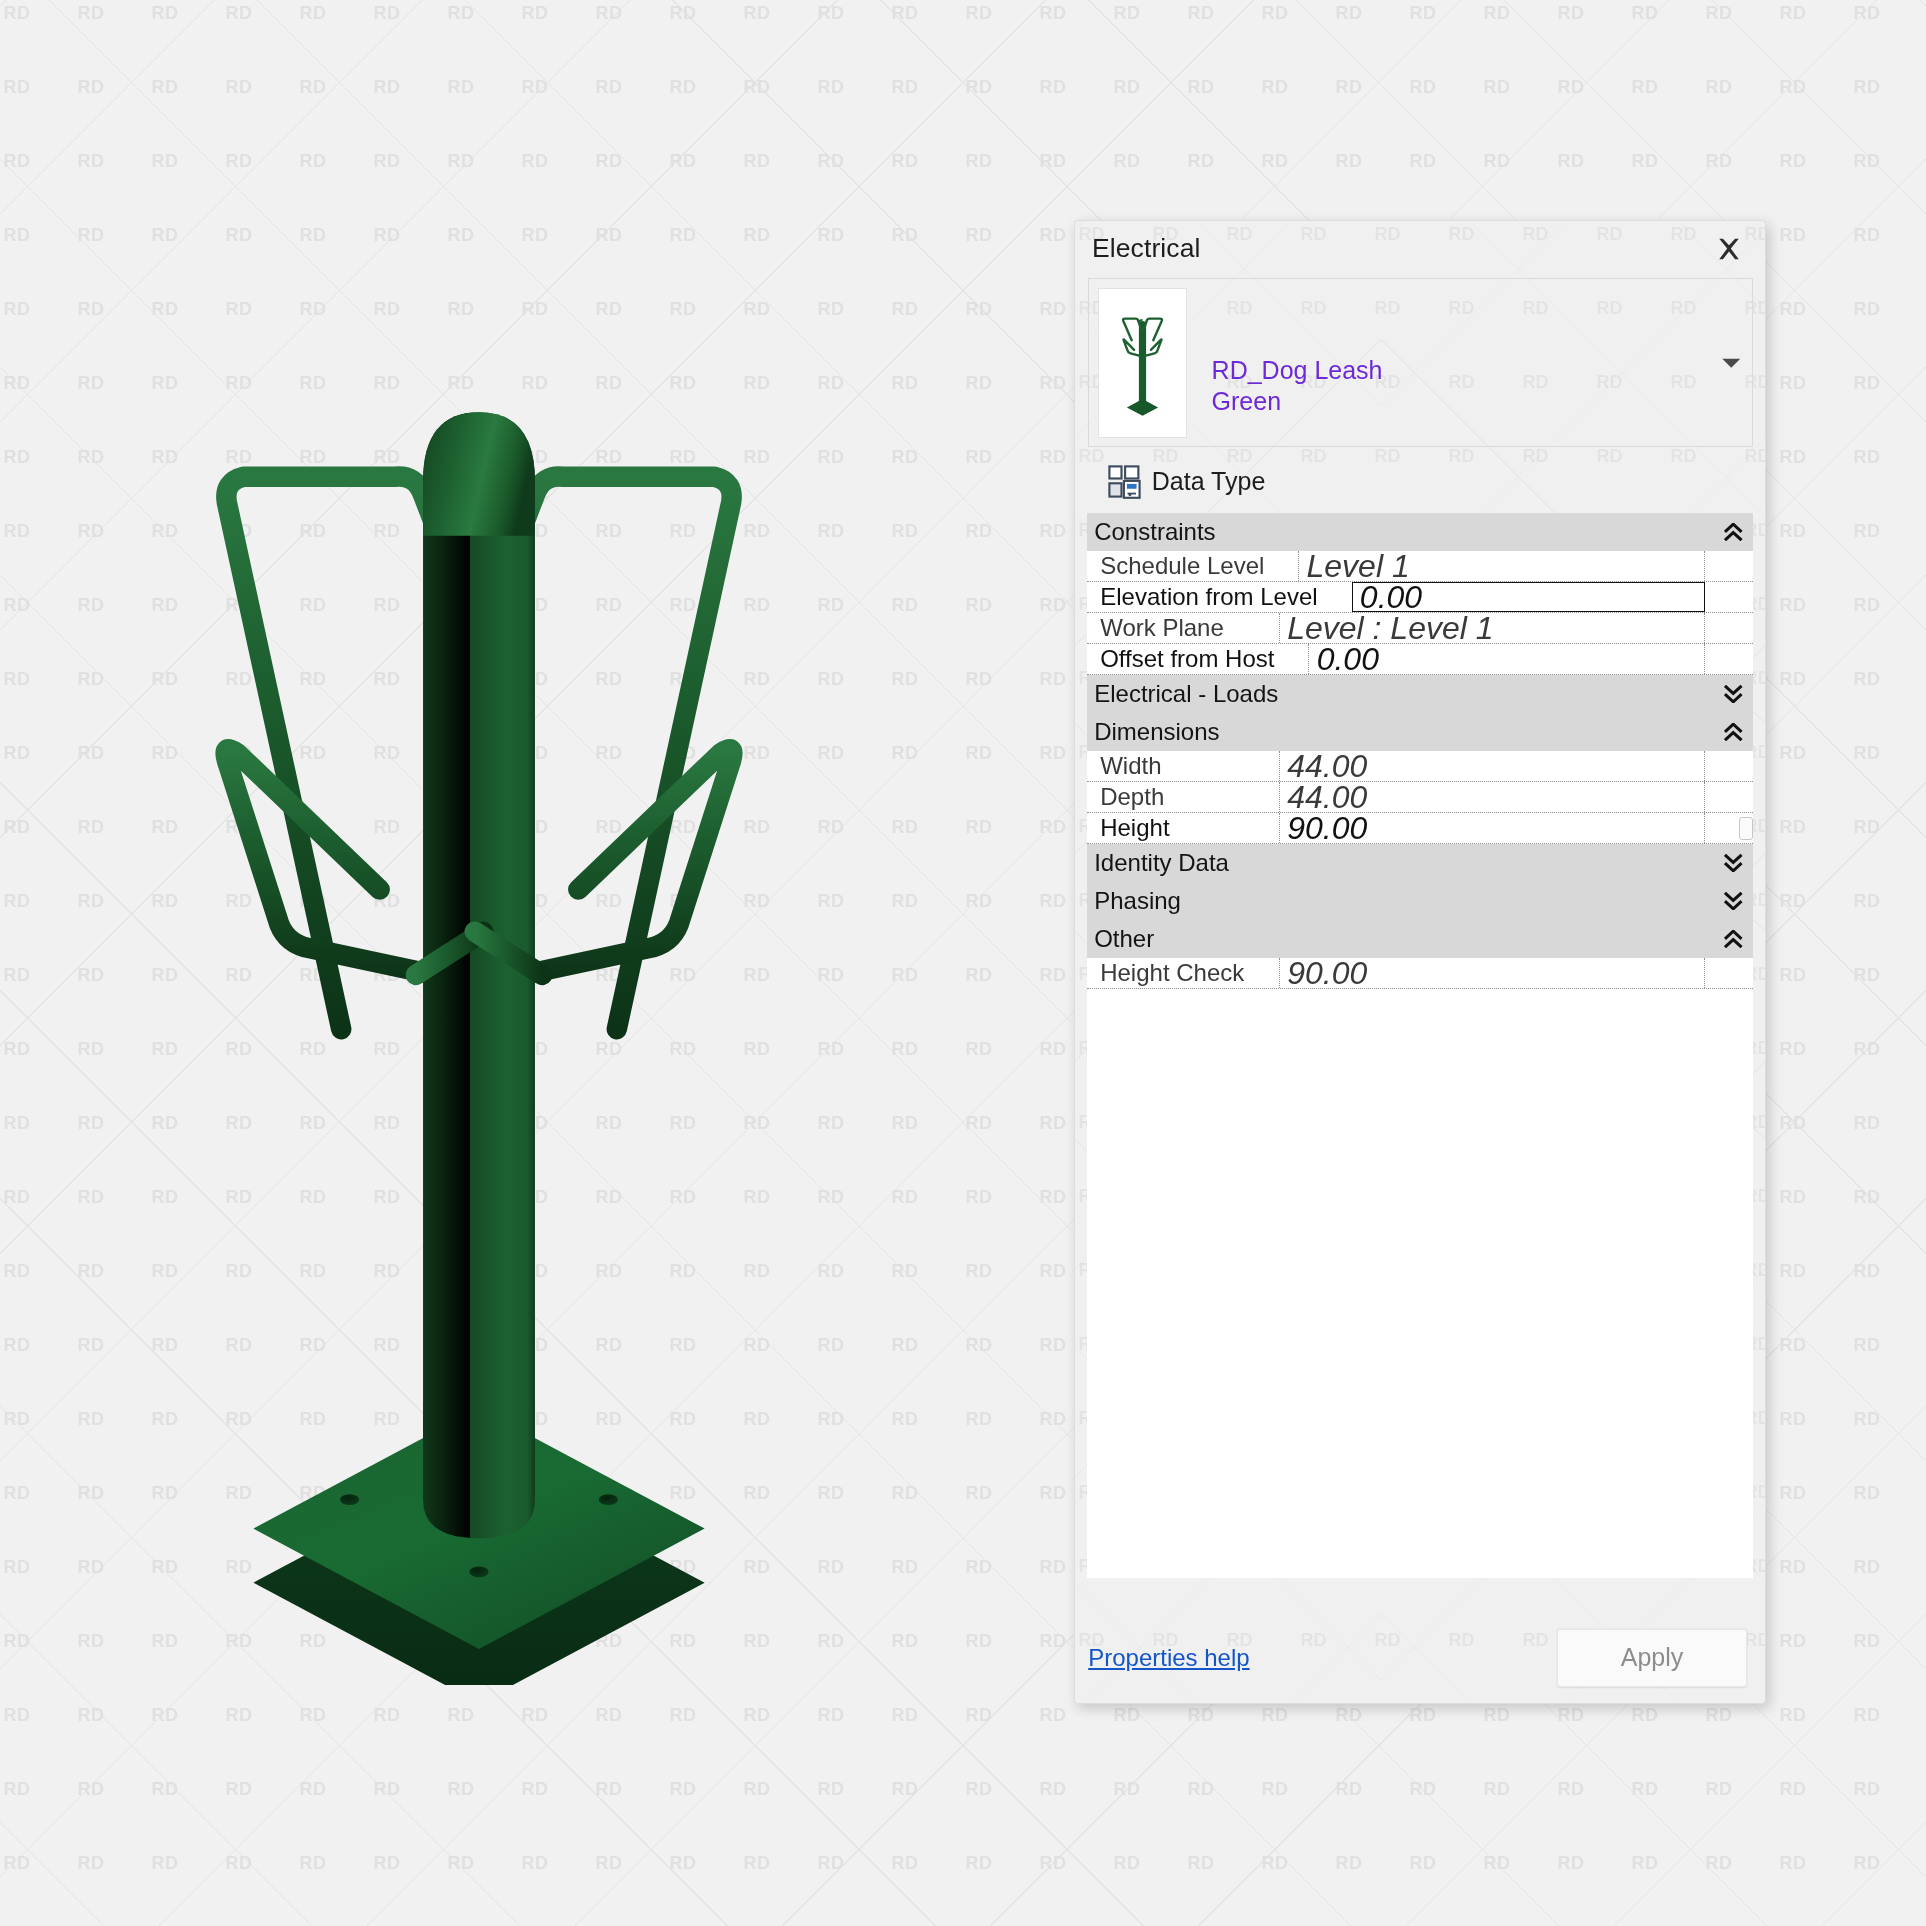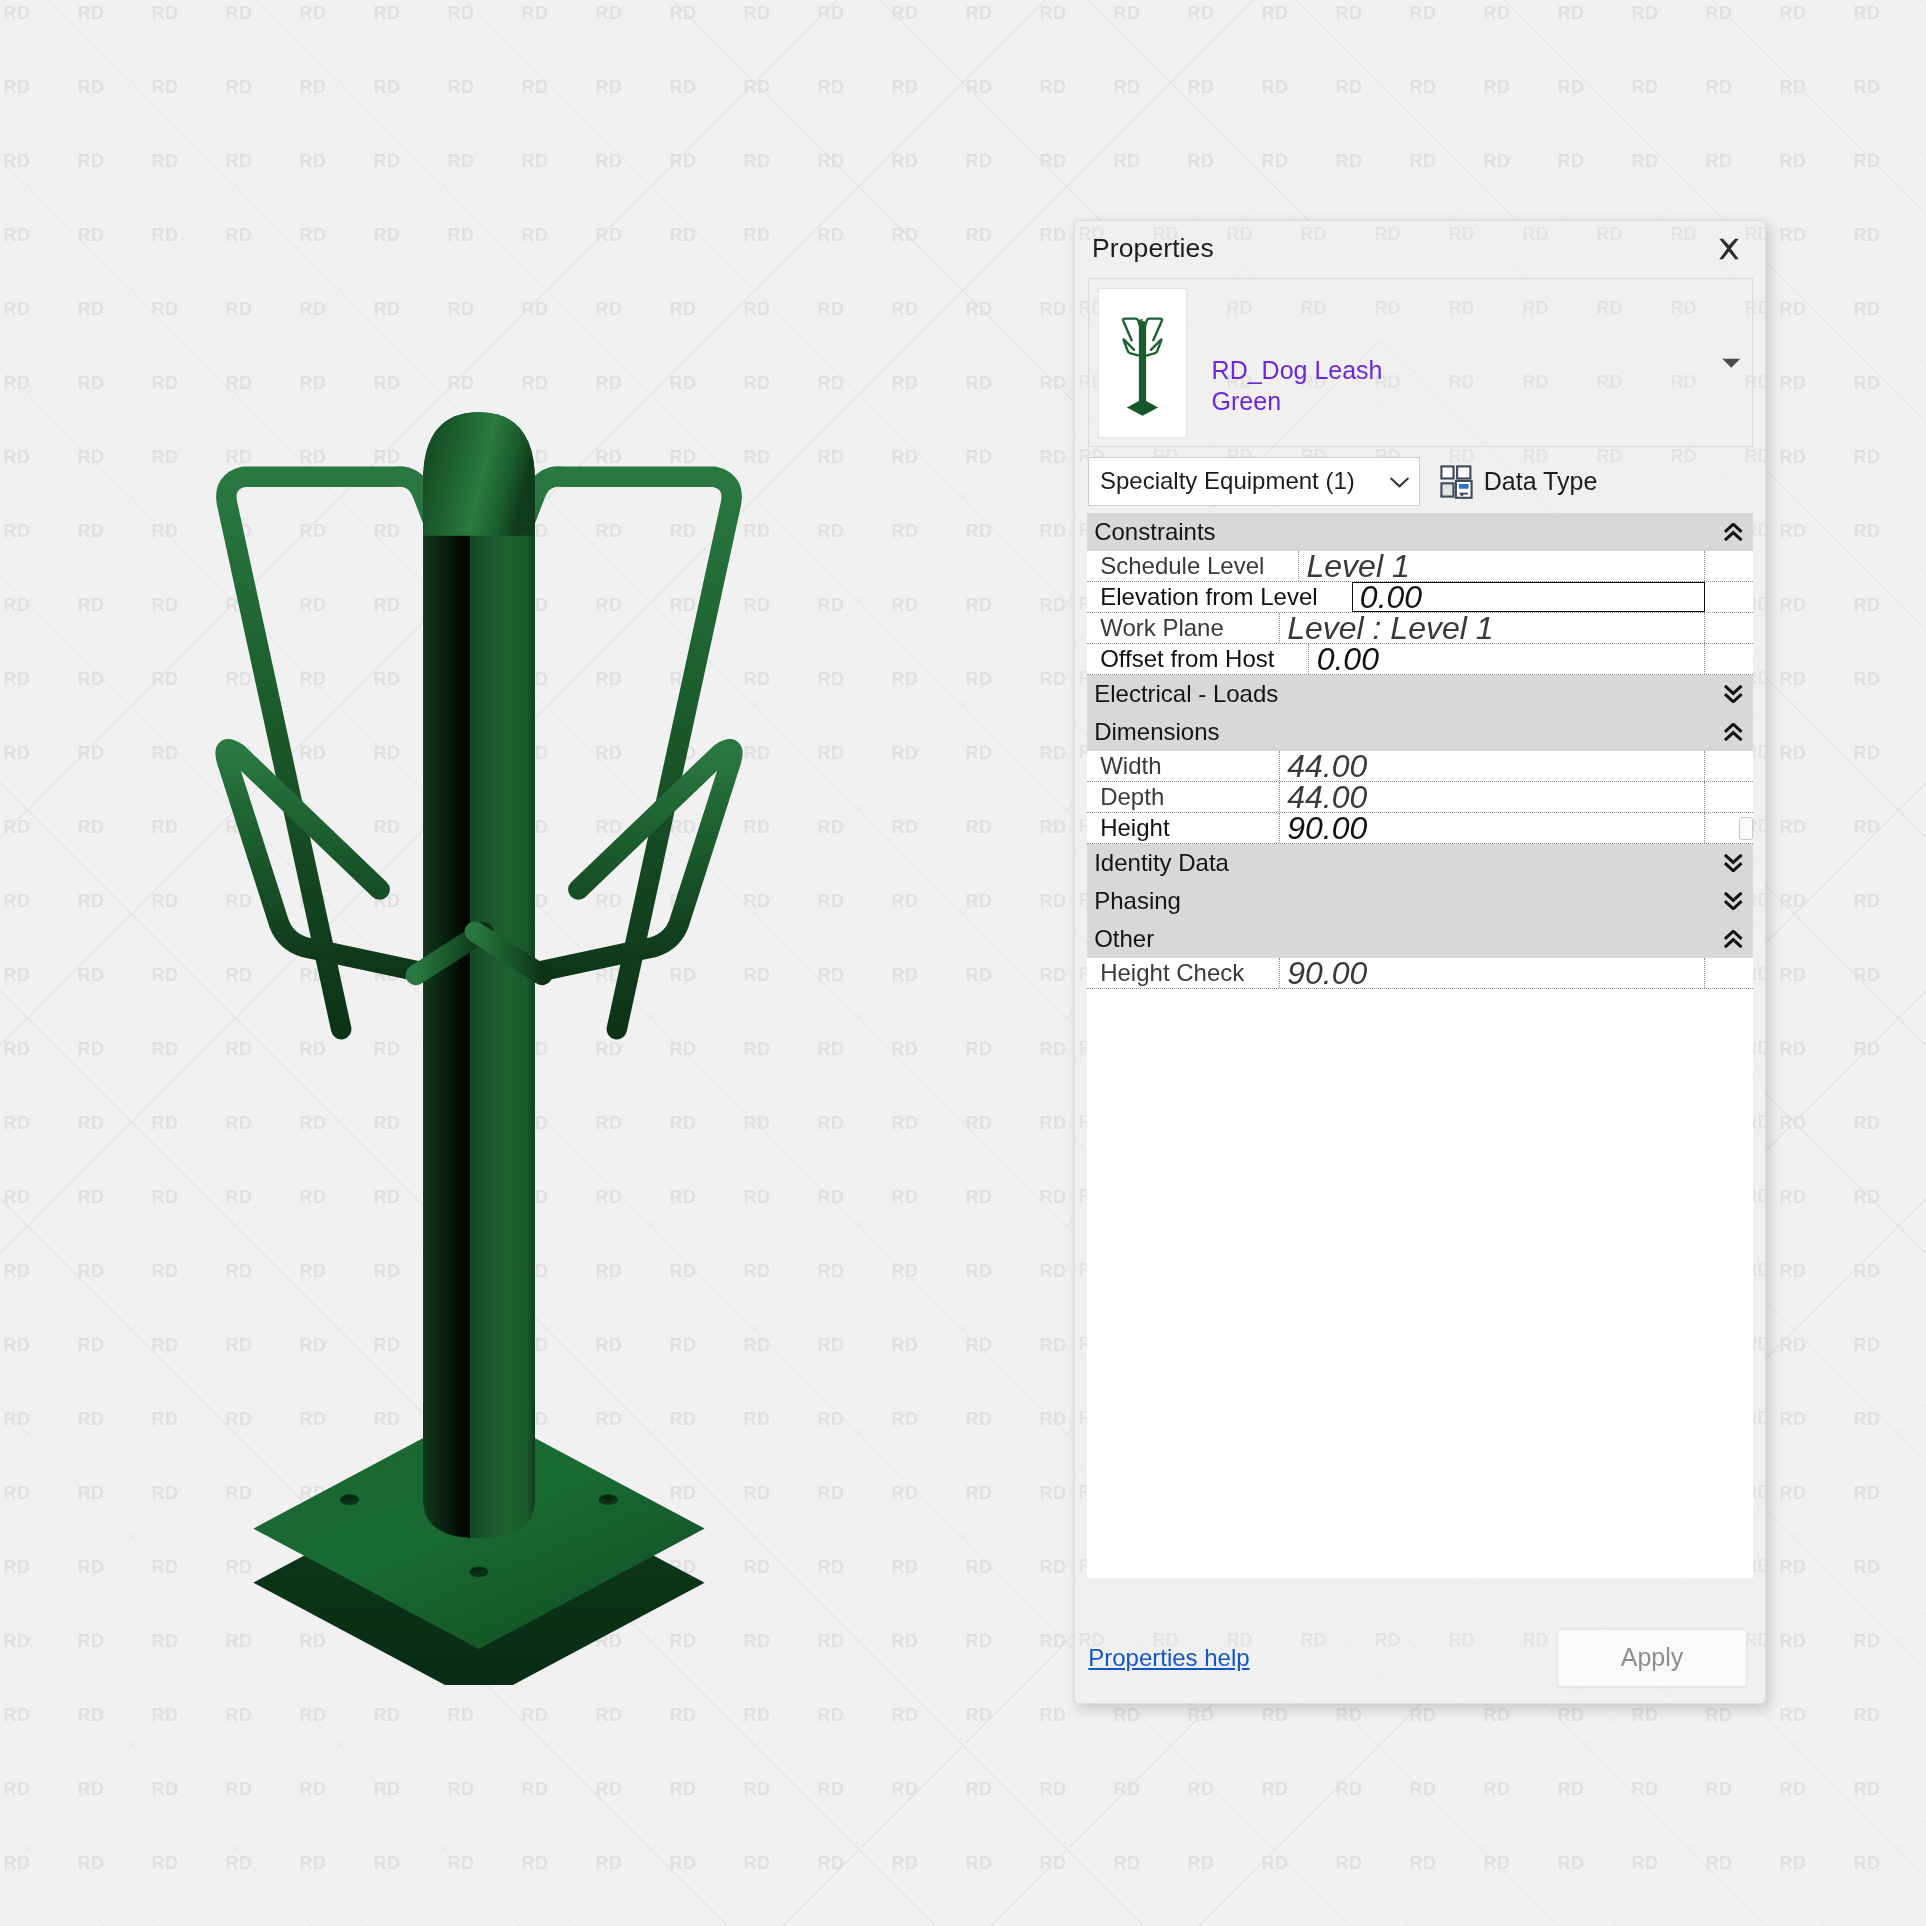--- a/index.html
+++ b/index.html
@@ -1276,21 +1276,21 @@
       <span>RD</span>
       <span>RD</span>
       <span>RD</span>
       <span>RD</span>
       <span>RD</span>
       <span>RD</span>
       <span>RD</span>
     </div>
 
   <div id="panel-title-bar">
-    <div id="panel-title">Properties</div>
+    <div id="panel-title">Electrical</div>
     <div id="close-btn">
       <svg width="28" height="28" viewBox="0 0 46 46">
         <path d="M7,6 L13,6 L23,17 L33,6 L39,6 L26,22 L39,40 L33,40 L23,27 L13,40 L7,40 L20,22 Z" fill="#2d2d2d"></path>
       </svg>
     </div>
   </div>
 
   <div id="type-box">
     <div id="type-thumb">
       <svg width="63" height="120" viewBox="0 0 104 200">
@@ -1313,28 +1313,20 @@
       <div>Green</div>
     </div>
     <div id="type-dd-arrow">
       <svg width="20.5" height="12" viewBox="0 0 34 20">
         <path d="M2,3 L32,3 L17,18 Z" fill="#4a4a4a"></path>
       </svg>
     </div>
   </div>
 
   <div id="category-row">
-    <div id="category-select">
-      <span id="category-label">Specialty Equipment (1)</span>
-      <span id="category-caret">
-        <svg width="23" height="14.4" viewBox="0 0 38 24">
-          <path d="M5,6 L19,19 L33,6" fill="none" stroke="#3a3a3a" stroke-width="3.5" stroke-linecap="round" stroke-linejoin="round"></path>
-        </svg>
-      </span>
-    </div>
     <div id="edit-type-btn">
       <span id="edit-type-icon">
         <svg width="35" height="35" viewBox="0 0 58 58">
           <rect x="4" y="4" width="20" height="20" fill="#ffffff" stroke="#3b4a5c" stroke-width="3.5"></rect>
           <rect x="30" y="4" width="22" height="20" fill="#ffffff" stroke="#3b4a5c" stroke-width="3.5"></rect>
           <rect x="4" y="32" width="20" height="22" fill="#dfe3e8" stroke="#3b4a5c" stroke-width="3.5"></rect>
           <rect x="28" y="28" width="26" height="28" fill="#ffffff" stroke="#3b4a5c" stroke-width="3.5"></rect>
           <rect x="33" y="33" width="16" height="8" fill="#2f72c6"></rect>
           <path d="M34,49 L48,49" stroke="#3b4a5c" stroke-width="3"></path>
           <circle cx="38" cy="51" r="2.4" fill="#3b4a5c"></circle>

